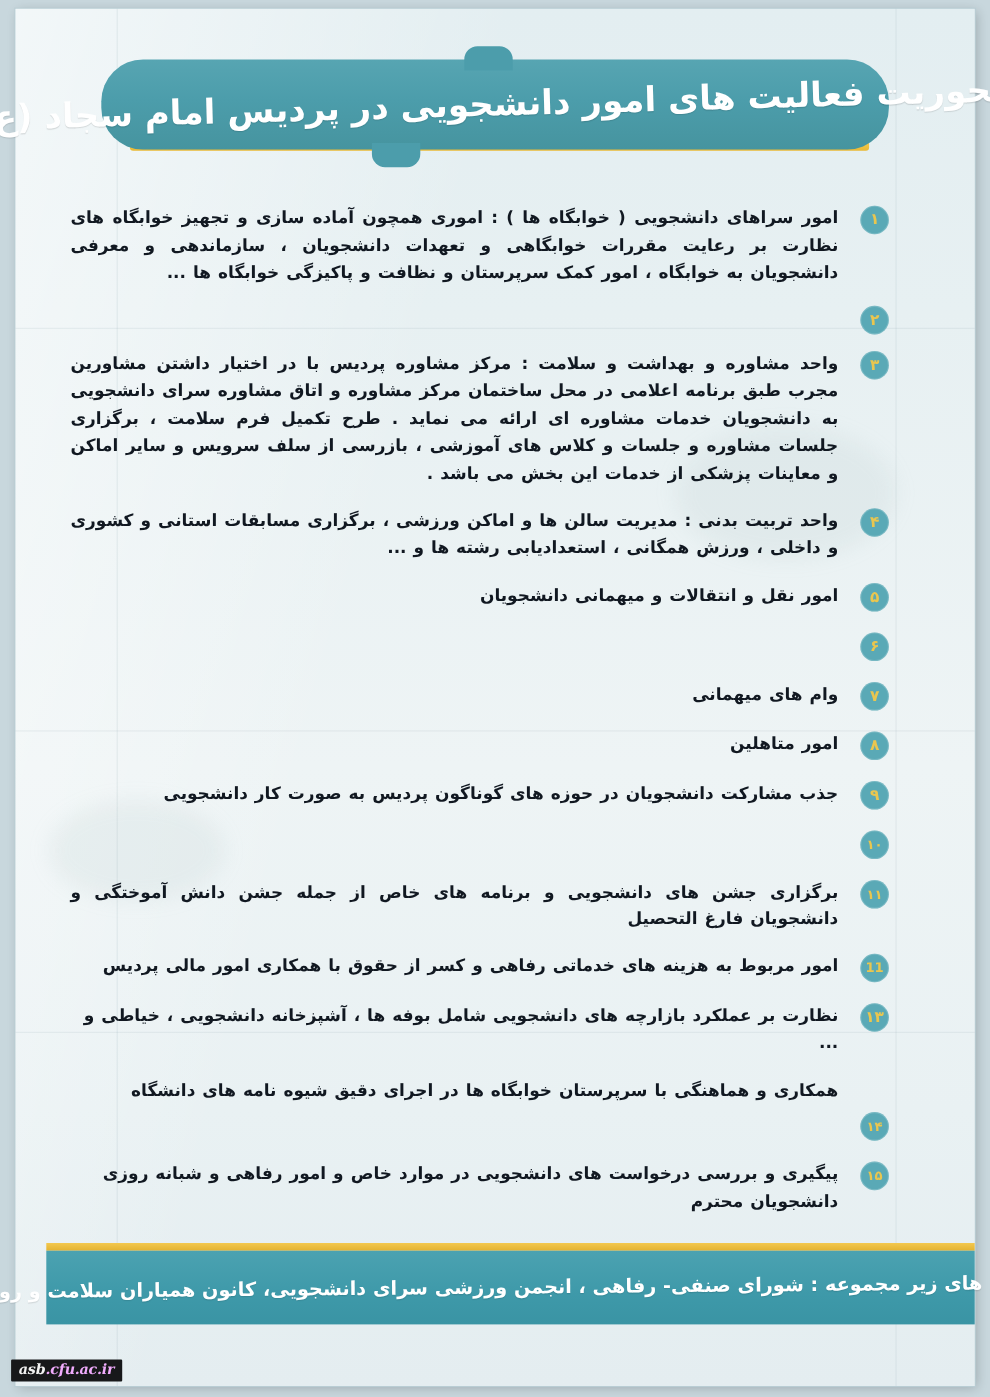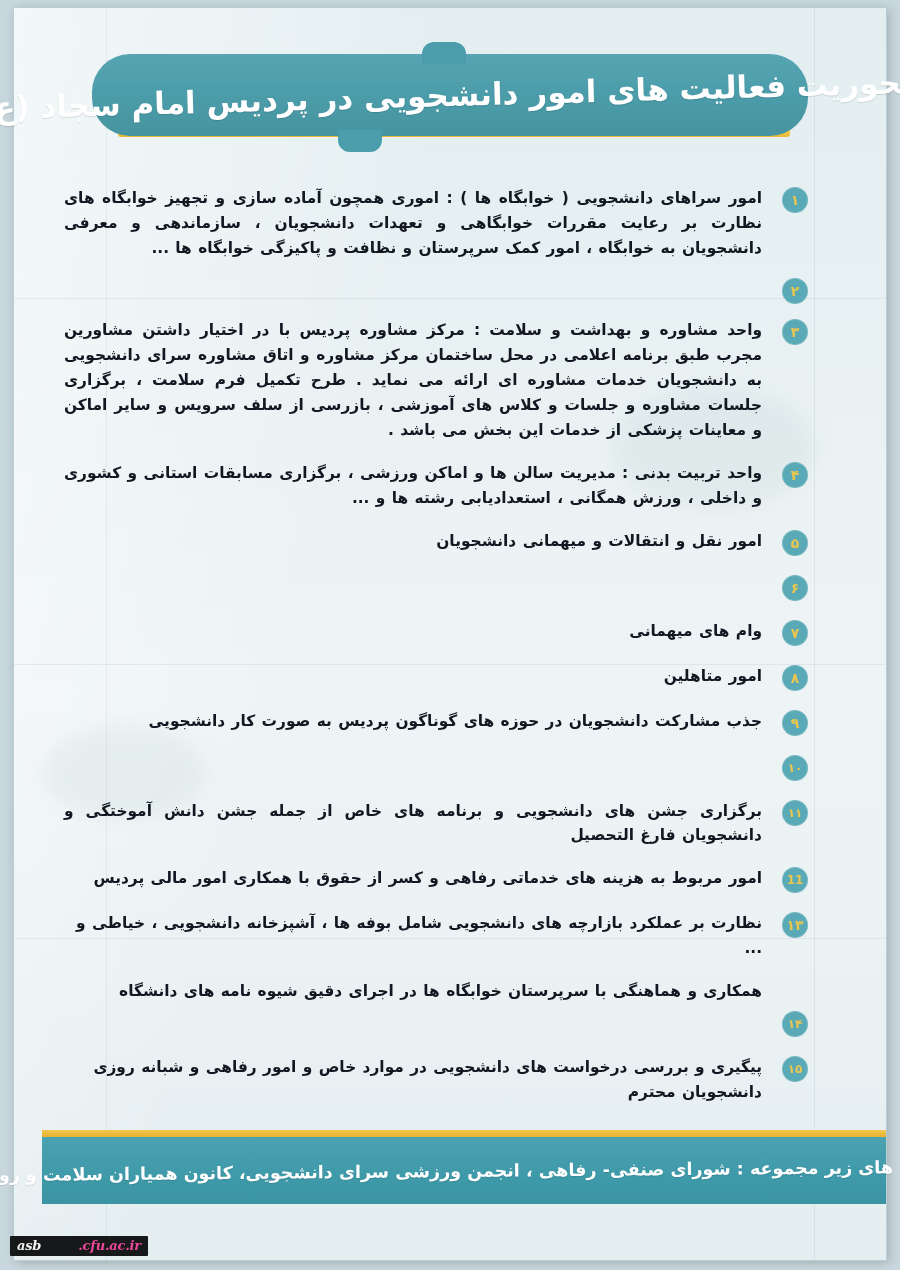--- a/index.html
+++ b/index.html
@@ -118,21 +118,21 @@
     position:absolute;left:10px;top:1236px;
     background:#17181a;
     padding:3px 7px 4px 7px;
     font-family:"DejaVu Serif","Liberation Serif",serif;
     font-style:italic;font-weight:700;
     font-size:13px;
     letter-spacing:-0.2px;
     line-height:1;
     border-radius:1px;
   }
-  #watermark .w-red{color:#ec4899;margin-left:37px;}
+  #watermark .w-red{color:#f0abfc;}
   #watermark .w-white{color:#f2f2f2;}
 </style>
 </head>
 <body>
 
 <div id="sheet">
 
   <div class="crease v" style="left:92px;"></div>
   <div class="crease v" style="left:800px;"></div>
   <div class="crease h" style="top:290px;"></div>

